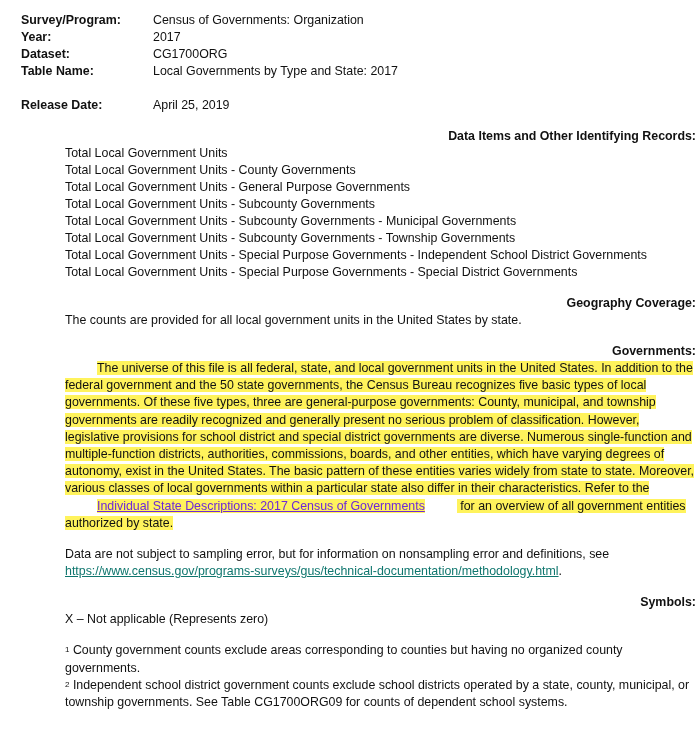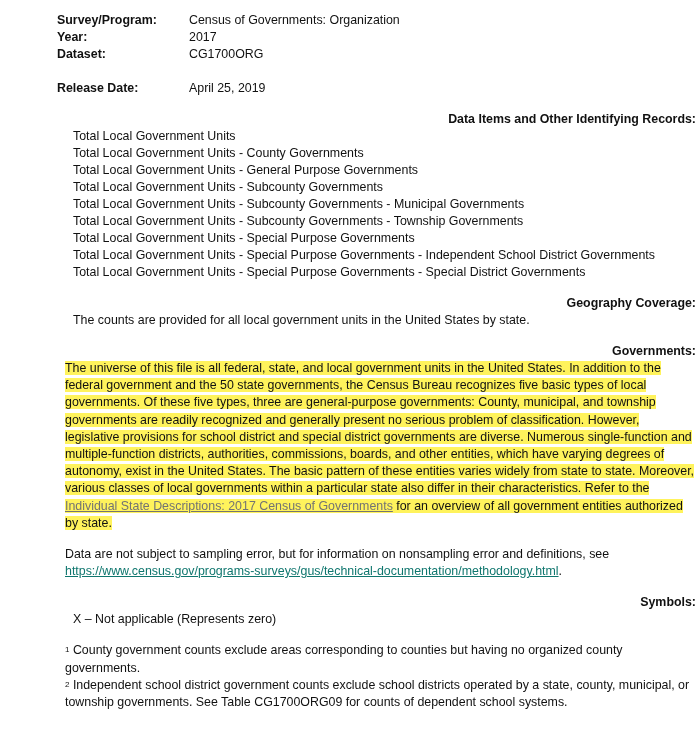--- a/index.html
+++ b/index.html
@@ -3,30 +3,30 @@
   <meta charset="utf-8">
   <style>
     html, body { margin: 0; padding: 0; background: #ffffff; }
     body {
       width: 700px; height: 747px; overflow: hidden;
       font-family: "Liberation Sans", sans-serif;
       font-size: 12.4px; color: #111111;
       position: relative;
     }
     .page { position: absolute; left: 21px; top: 12px; width: 675px; }
-    .meta-row { display: flex; height: 17px; line-height: 17px; margin-left: 36px; }
+    .meta-row { display: flex; height: 17px; line-height: 17px; }
     .meta-label { width: 132px; font-weight: bold; }
     .meta-value { }
     .gap { height: 17px; }
     .section-title { font-weight: bold; height: 17px; line-height: 17px; text-align: right; }
     .indent { padding-left: 44px; }
-    .line { line-height: 17px; white-space: nowrap; margin-left: 8px; }
+    .line { line-height: 17px; white-space: nowrap; }
     .para { line-height: 17.2px; }
-    .hl { background: #fff35c; }
-    .link-green { color: #737373; text-decoration: underline; text-align: right; }
+    .hl { background: #fff35c; margin-left: 32px; }
+    .link-green { color: #6d28d9; text-decoration: underline; text-align: right; }
     .link-blue { color: #0f766e; text-decoration: underline; }
     sup { font-size: 8px; vertical-align: top; position: relative; top: -1px; }
     .sp14 { height: 14px; }
   </style>
 </head>
 <body>
 
 <div class="page">
 
   <div>
@@ -35,39 +35,42 @@
       <span class="meta-value">Census of Governments: Organization</span>
     </div>
     <div class="meta-row">
       <span class="meta-label">Year:</span>
       <span class="meta-value">2017</span>
     </div>
     <div class="meta-row">
       <span class="meta-label">Dataset:</span>
       <span class="meta-value">CG1700ORG</span>
     </div>
+    <div class="meta-row">
+      <span class="meta-label">Table Name:</span>
+      <span class="meta-value">Local Governments by Type and State: 2017</span>
+    </div>
     <div class="gap"></div>
     <div class="meta-row">
       <span class="meta-label">Release Date:</span>
       <span class="meta-value">April 25, 2019</span>
     </div>
   </div>
 
   <div class="sp14"></div>
 
   <div>
     <div class="section-title">Data Items and Other Identifying Records:</div>
     <div class="indent">
       <div class="line">Total Local Government Units</div>
       <div class="line">Total Local Government Units - County Governments</div>
       <div class="line">Total Local Government Units - General Purpose Governments</div>
       <div class="line">Total Local Government Units - Subcounty Governments</div>
       <div class="line">Total Local Government Units - Subcounty Governments - Municipal Governments</div>
       <div class="line">Total Local Government Units - Subcounty Governments - Township Governments</div>
-      <div class="line">Total Local Government Units - Special Purpose Governments</div>
       <div class="line">Total Local Government Units - Special Purpose Governments - Independent School District Governments</div>
       <div class="line">Total Local Government Units - Special Purpose Governments - Special District Governments</div>
     </div>
   </div>
 
   <div class="sp14"></div>
 
   <div>
     <div class="section-title">Geography Coverage:</div>
     <div class="indent line">The counts are provided for all local government units in the United States by state.</div>

